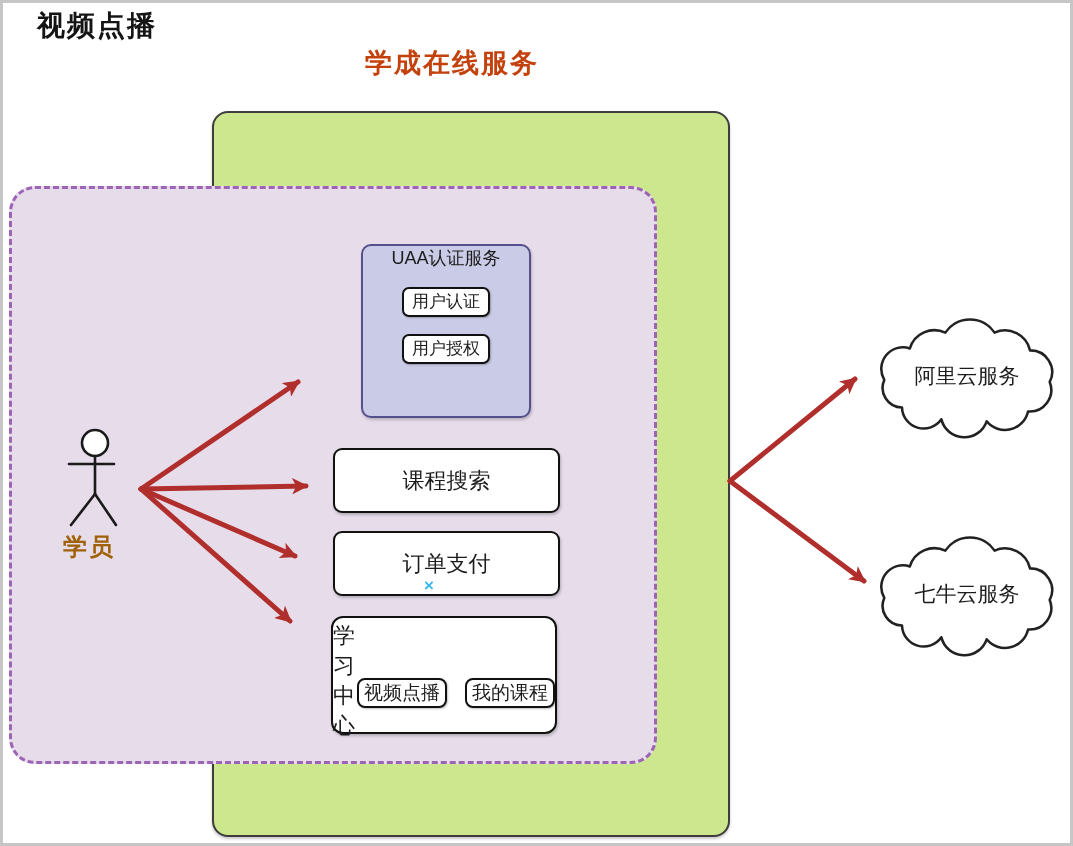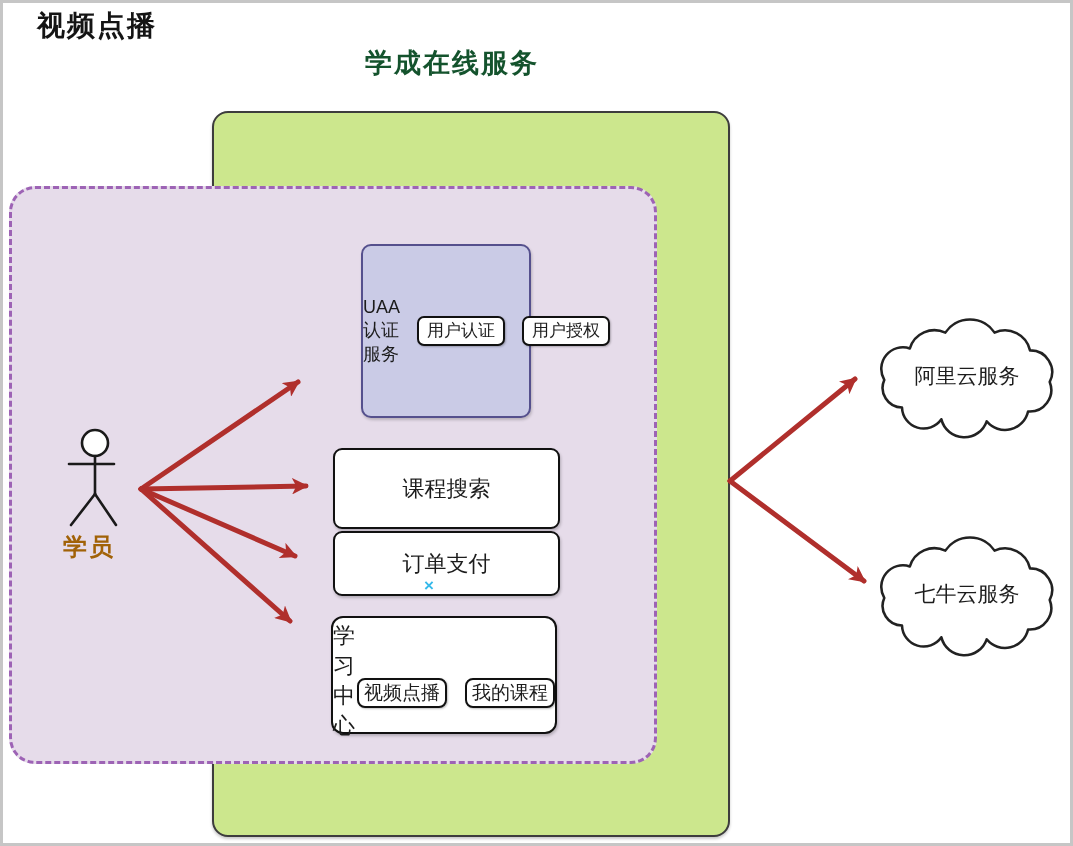--- a/index.html
+++ b/index.html
@@ -21,21 +21,21 @@
     font-size: 28px;
     font-weight: bold;
     color: #141414;
     letter-spacing: 2px;
   }
   .title-service {
     position: absolute;
     left: 362px; top: 42px;
     font-size: 27px;
     font-weight: bold;
-    color: #14532d;
+    color: #c2410c;
     letter-spacing: 2px;
   }
 
   .service-boundary {
     position: absolute;
     left: 209px; top: 108px;
     width: 518px; height: 726px;
     background: #cce78d;
     border: 2px solid #3d3d3d;
     border-radius: 16px;
@@ -53,20 +53,21 @@
 
   .uaa-box {
     position: absolute;
     left: 358px; top: 241px;
     width: 170px; height: 174px;
     background: #cacbe6;
     border: 2px solid #55508d;
     border-radius: 10px;
     box-shadow: 1px 2px 3px rgba(0,0,0,0.2);
     display: flex;
+    flex-direction: column;
     align-items: center;
     gap: 17px;
   }
   .uaa-title {
     font-size: 18px;
     color: #1c1c1c;
   }
   .mini-box {
     background: #ffffff;
     border: 2px solid #111111;
@@ -86,21 +87,21 @@
     background: #ffffff;
     border: 2px solid #111111;
     border-radius: 9px;
     box-shadow: 1px 2px 3px rgba(0,0,0,0.22);
     display: flex;
     align-items: center;
     justify-content: center;
     font-size: 22px;
     color: #1c1c1c;
   }
-  .box-course { top: 445px; height: 81px; }
+  .box-course { top: 445px; height: 65px; }
   .box-order  { top: 528px; height: 65px; }
 
   .learning-box {
     position: absolute;
     left: 328px; top: 613px;
     width: 226px; height: 118px;
     background: #ffffff;
     border: 2px solid #111111;
     border-radius: 12px;
     box-shadow: 1px 2px 3px rgba(0,0,0,0.22);

